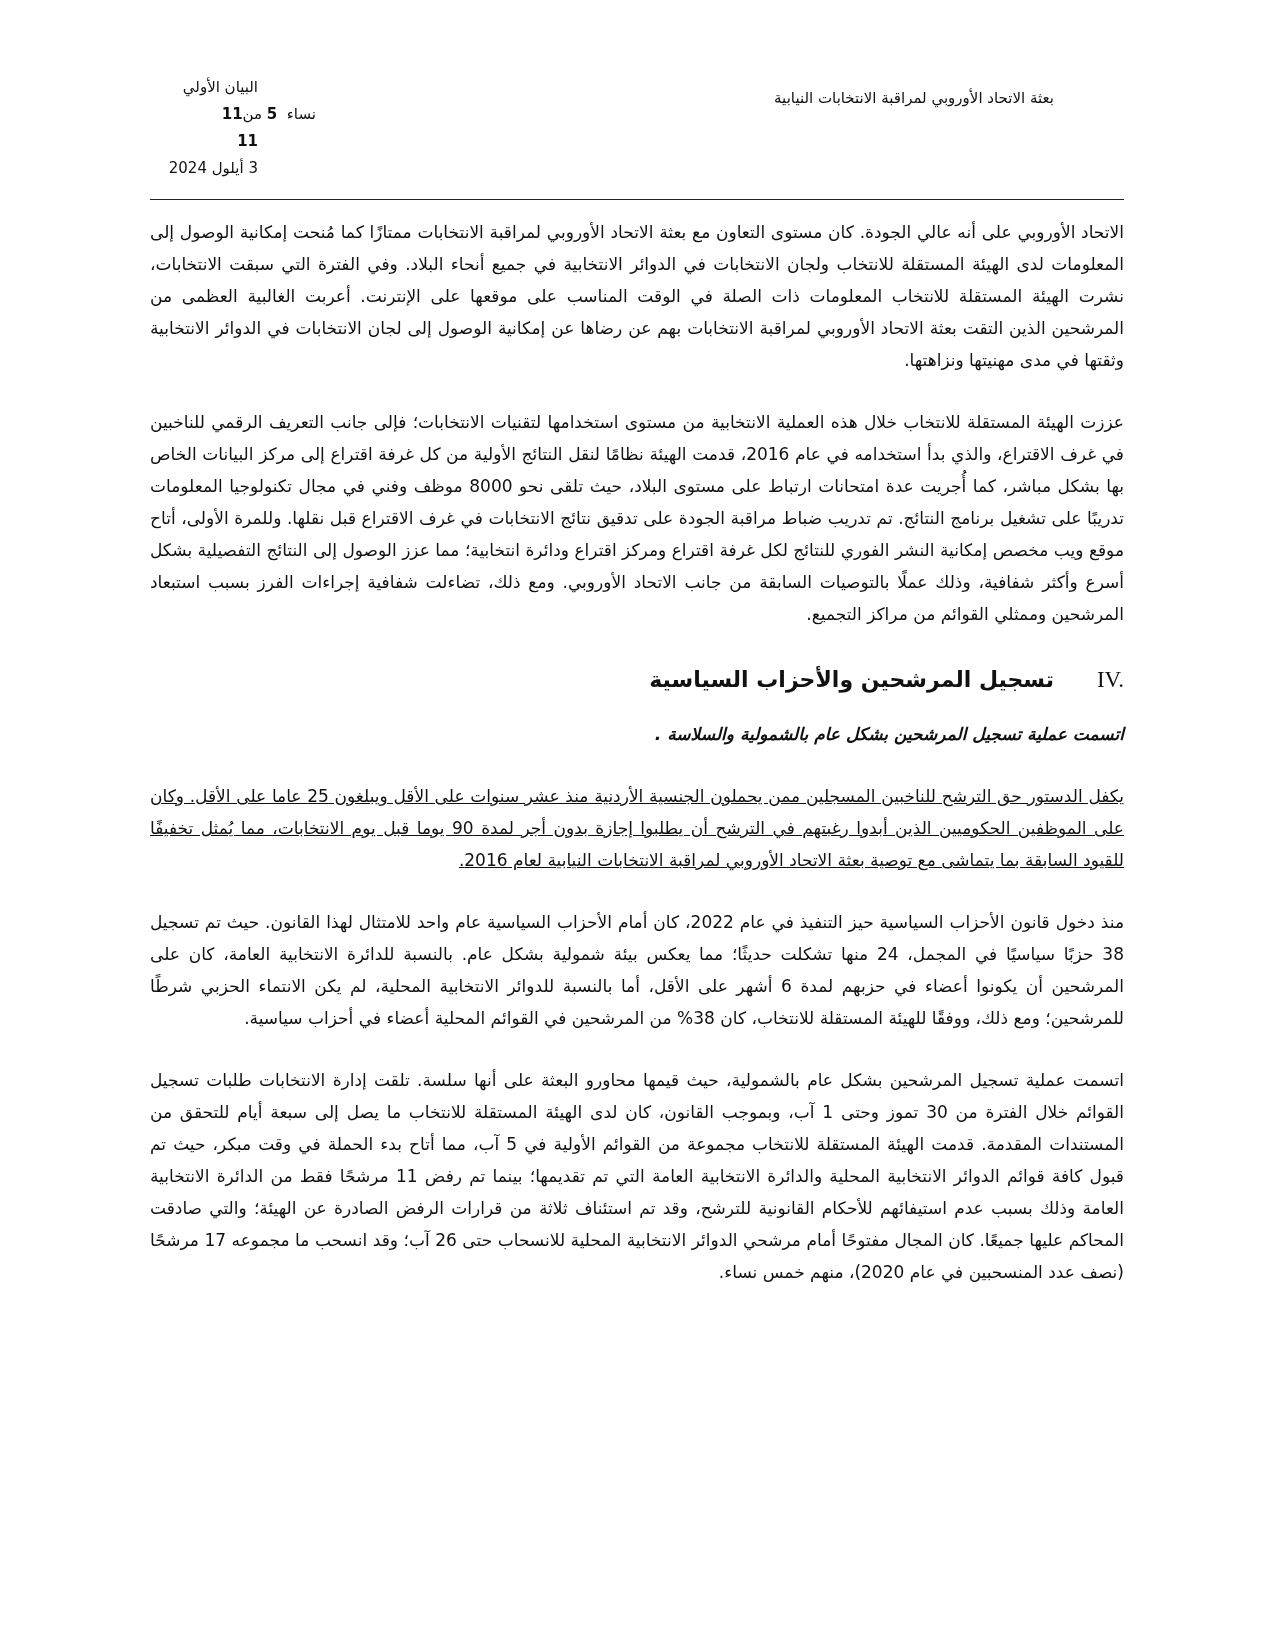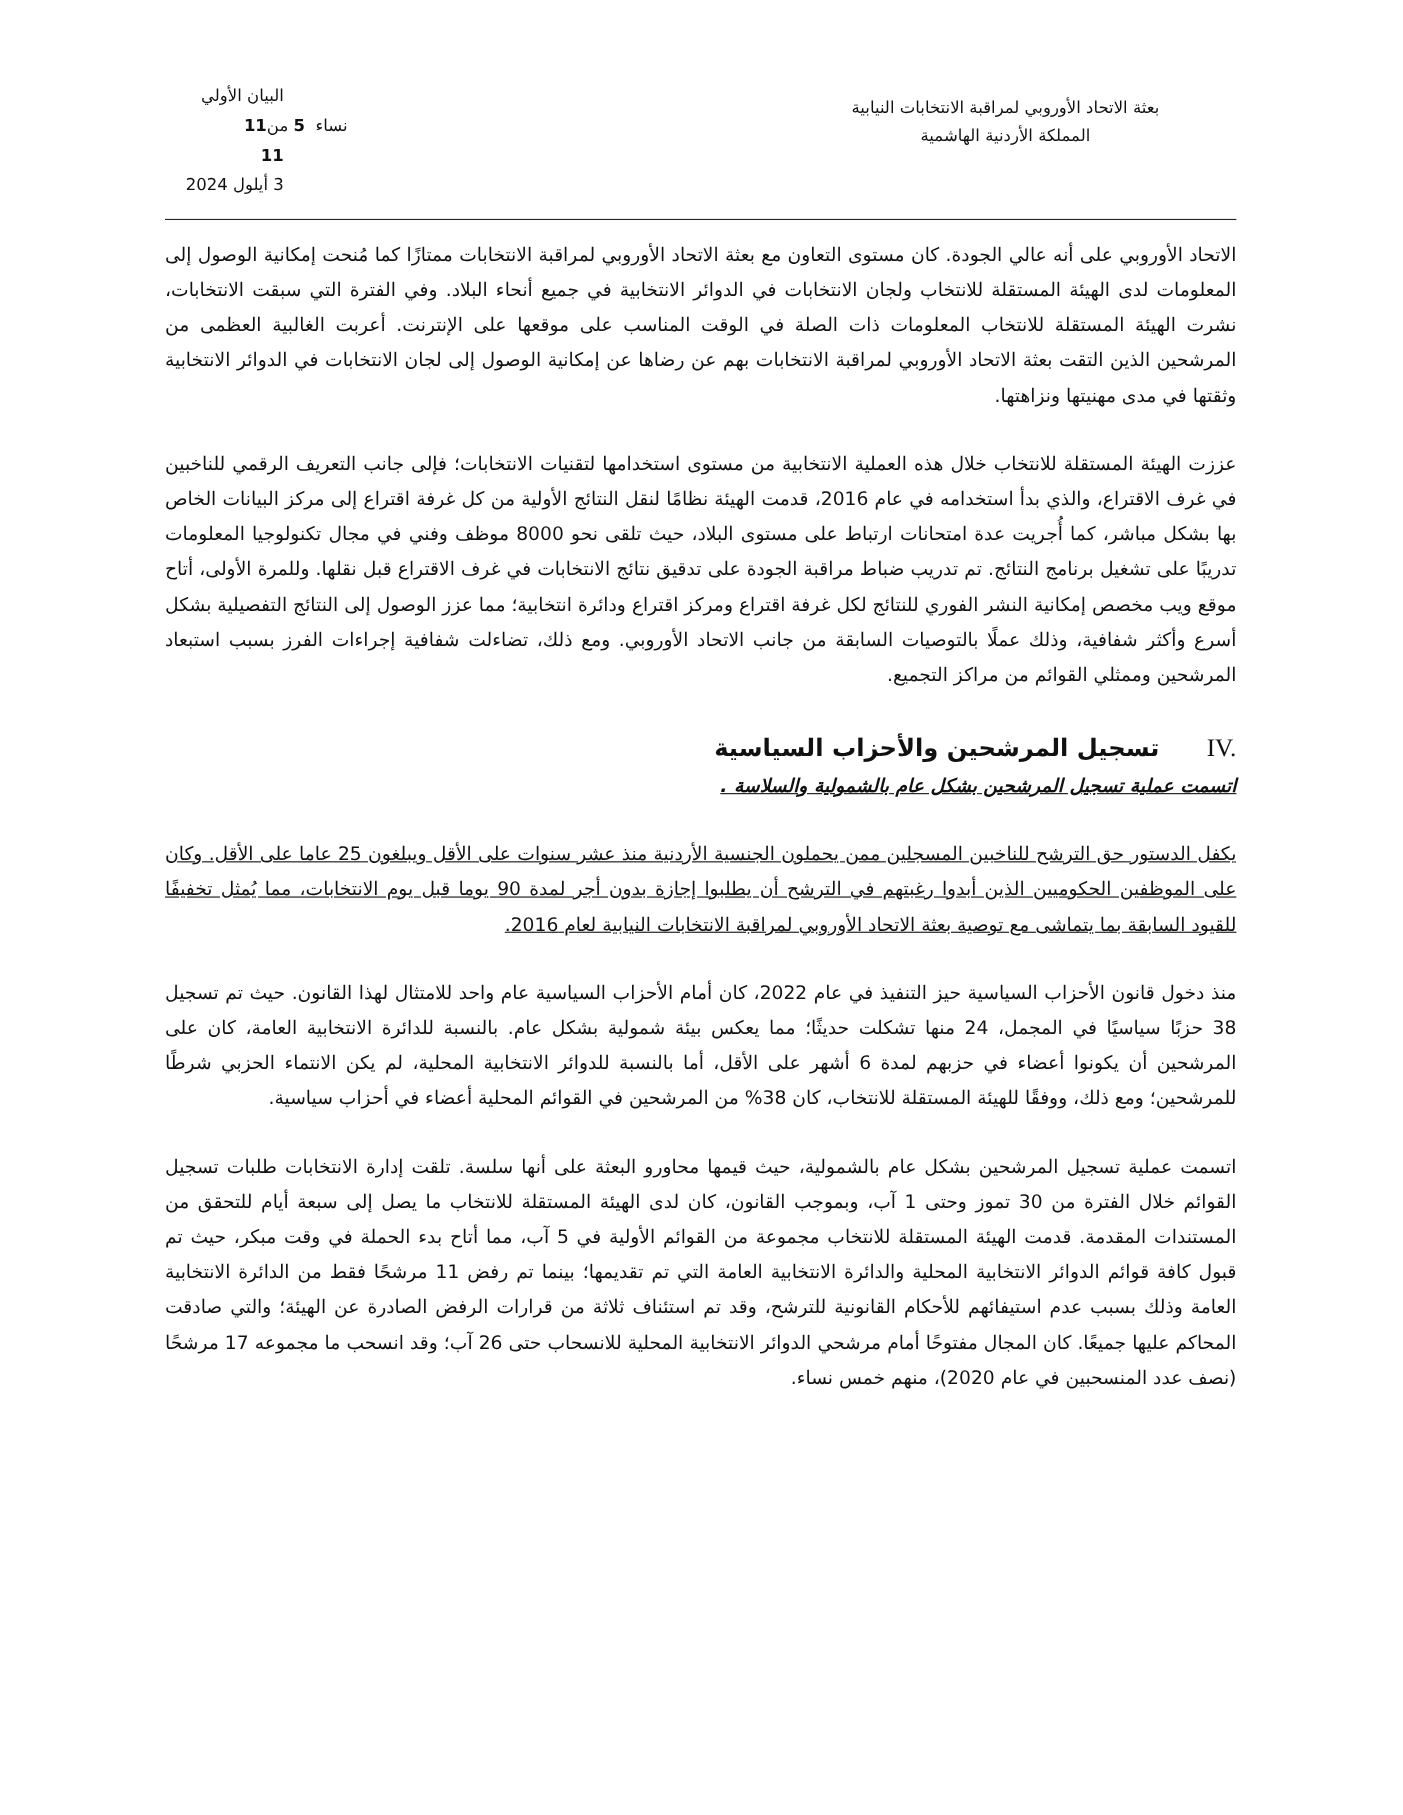--- a/index.html
+++ b/index.html
@@ -36,35 +36,33 @@
   .p2 { margin-bottom: 0 !important; }
   .heading {
     display: flex; direction: rtl; align-items: baseline;
     margin-top: 32px; font-size: 22px; font-weight: bold; line-height: 36px;
   }
   .heading .num {
     font-family: "Liberation Serif", serif; font-weight: normal; font-size: 23px;
     width: 62px; display: inline-block; direction: ltr; padding-left: 8px;
   }
   .subtitle {
-    margin-top: 2px; font-size: 17px; font-weight: bold; font-style: italic; line-height: 28px;
+    margin-top: 22px; font-size: 17px; font-weight: bold; font-style: italic; line-height: 28px;
     text-align: right;
-    text-decoration: underline;
   }
   .p3 { margin-top: 32px !important; text-decoration: underline; }
   .p4, .p5 { margin-top: 30px !important; }
 </style>
 </head>
 <body>
 
 <div class="page">
 
   <div class="hdr-right">
     <div>بعثة الاتحاد الأوروبي لمراقبة الانتخابات النيابية</div>
-    <div>المملكة الأردنية الهاشمية</div>
   </div>
 
   <div class="hdr-left">
     <div class="l1">البيان الأولي</div>
     <div class="l2">
       <span>نساء</span>&nbsp;
       <b>5</b>&nbsp;<span>من</span><b>11</b>
     </div>
     <div class="l3">11</div>
     <div class="l4">3 أيلول 2024</div>

